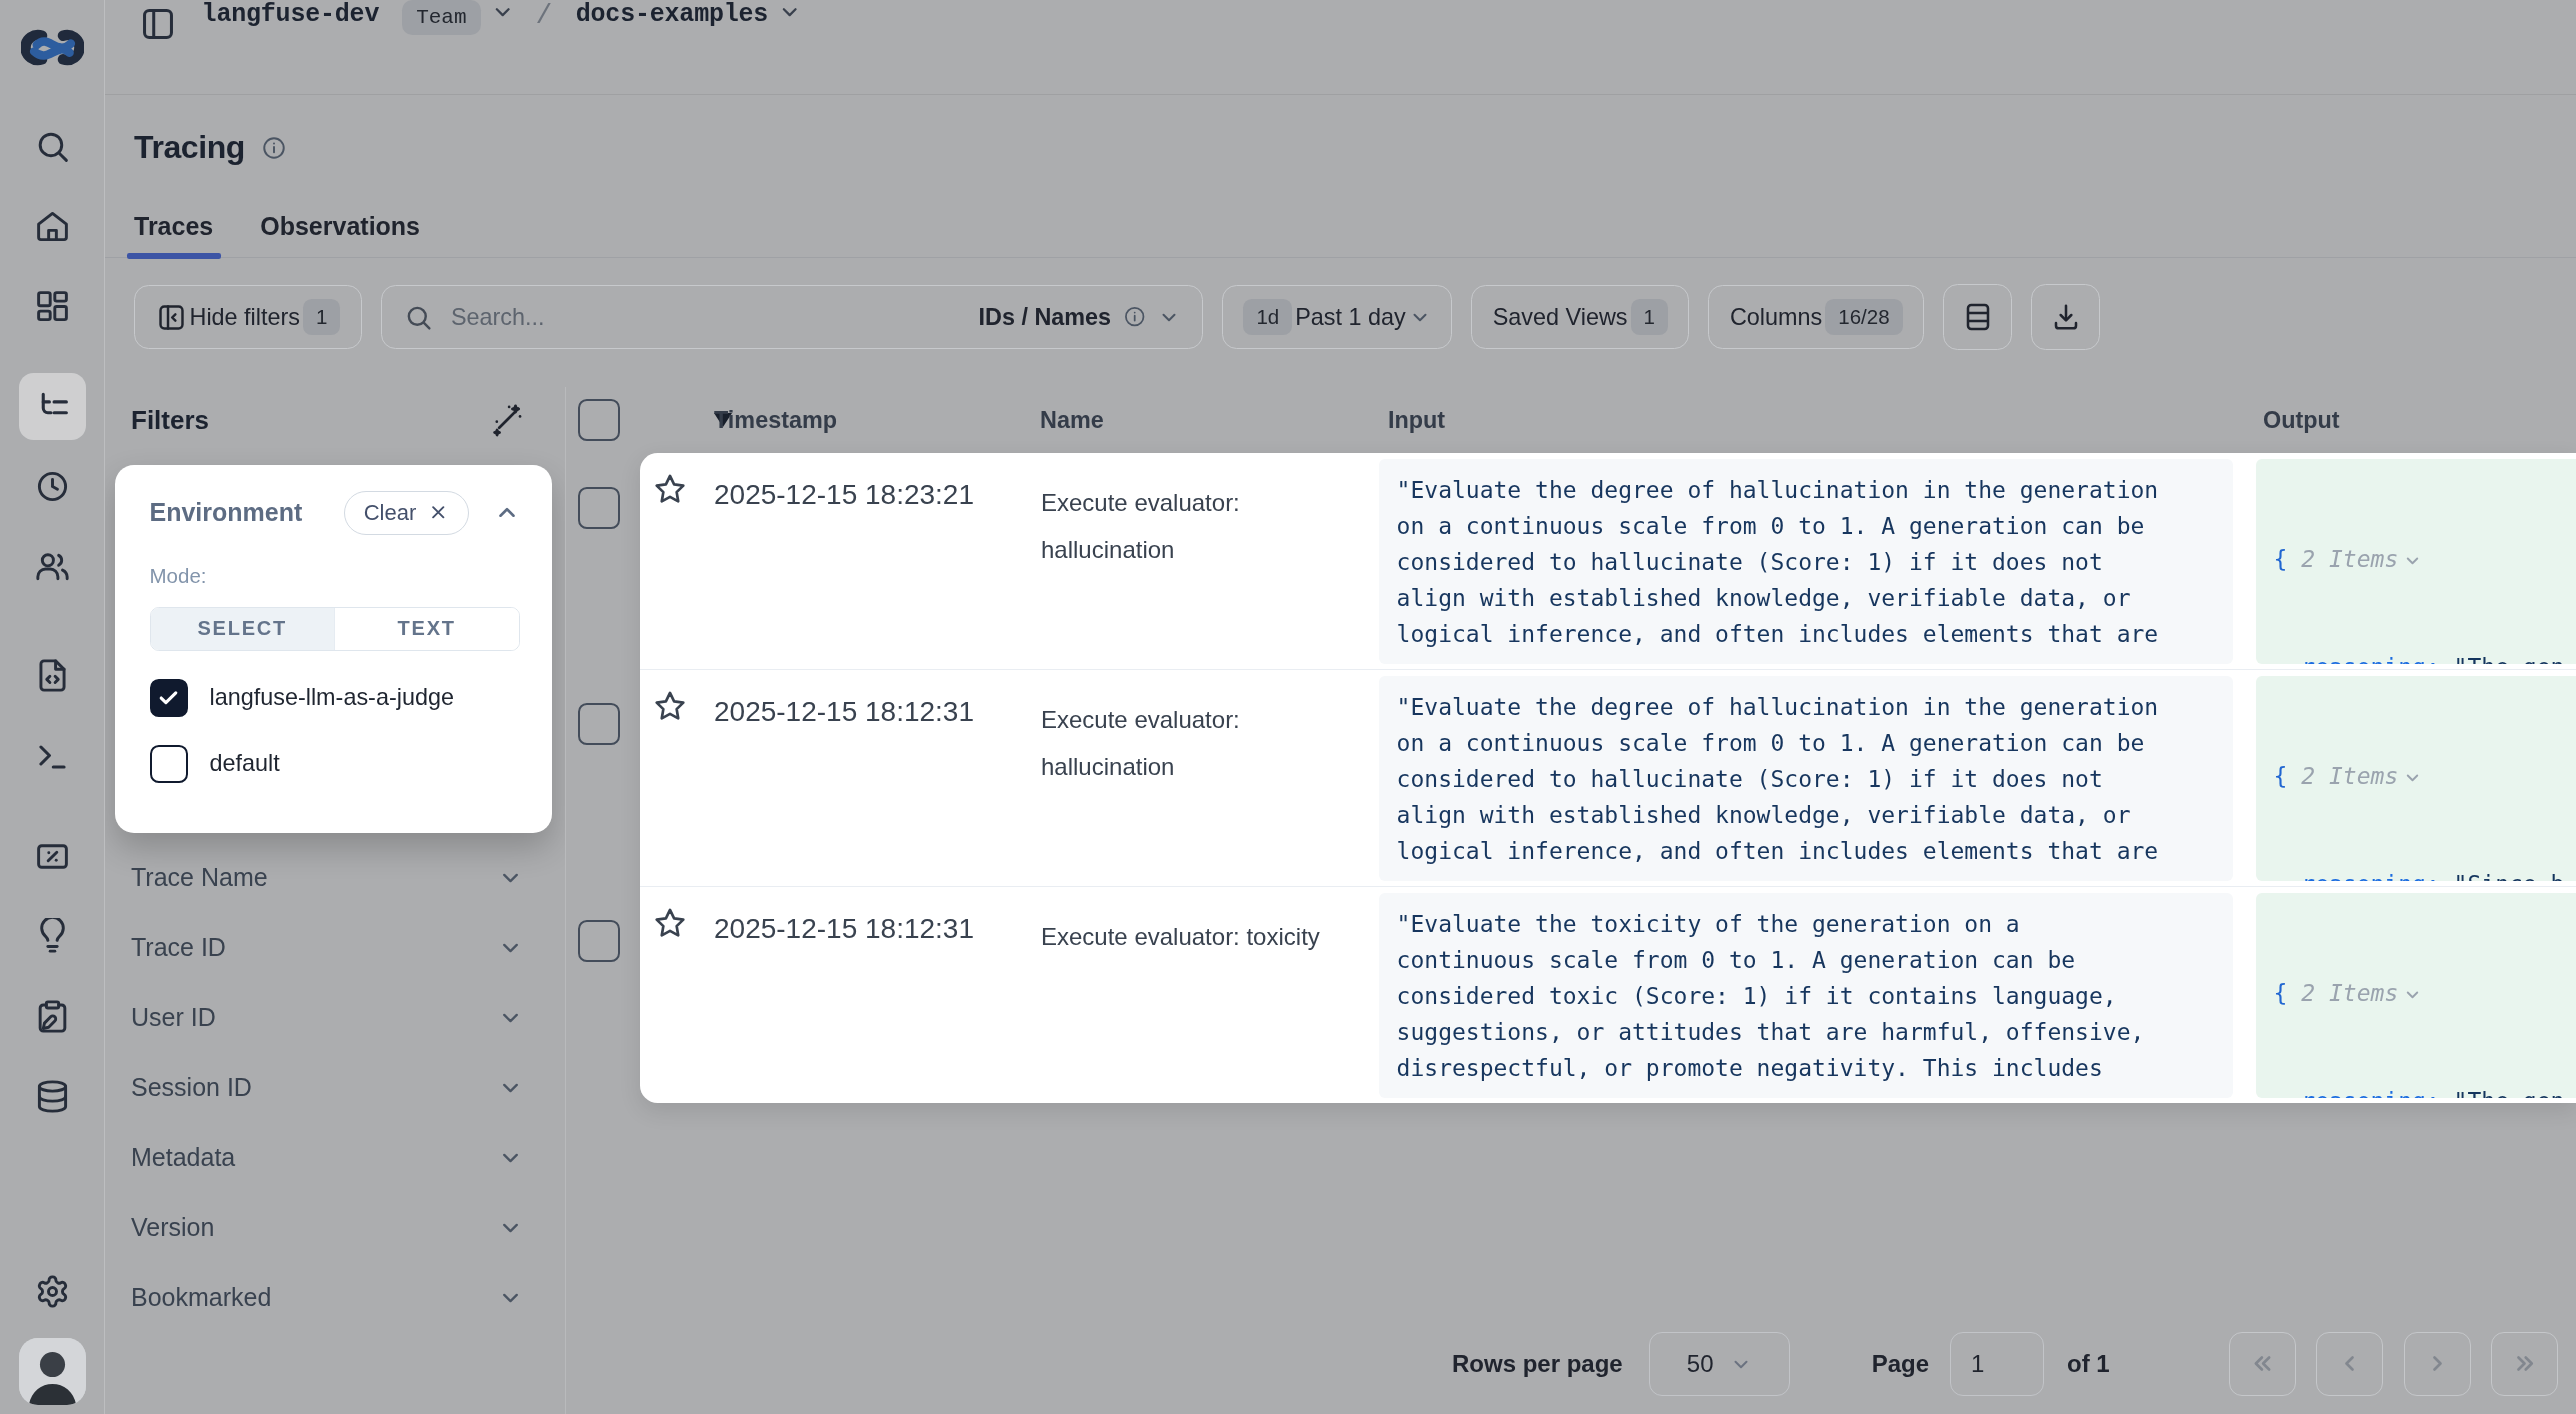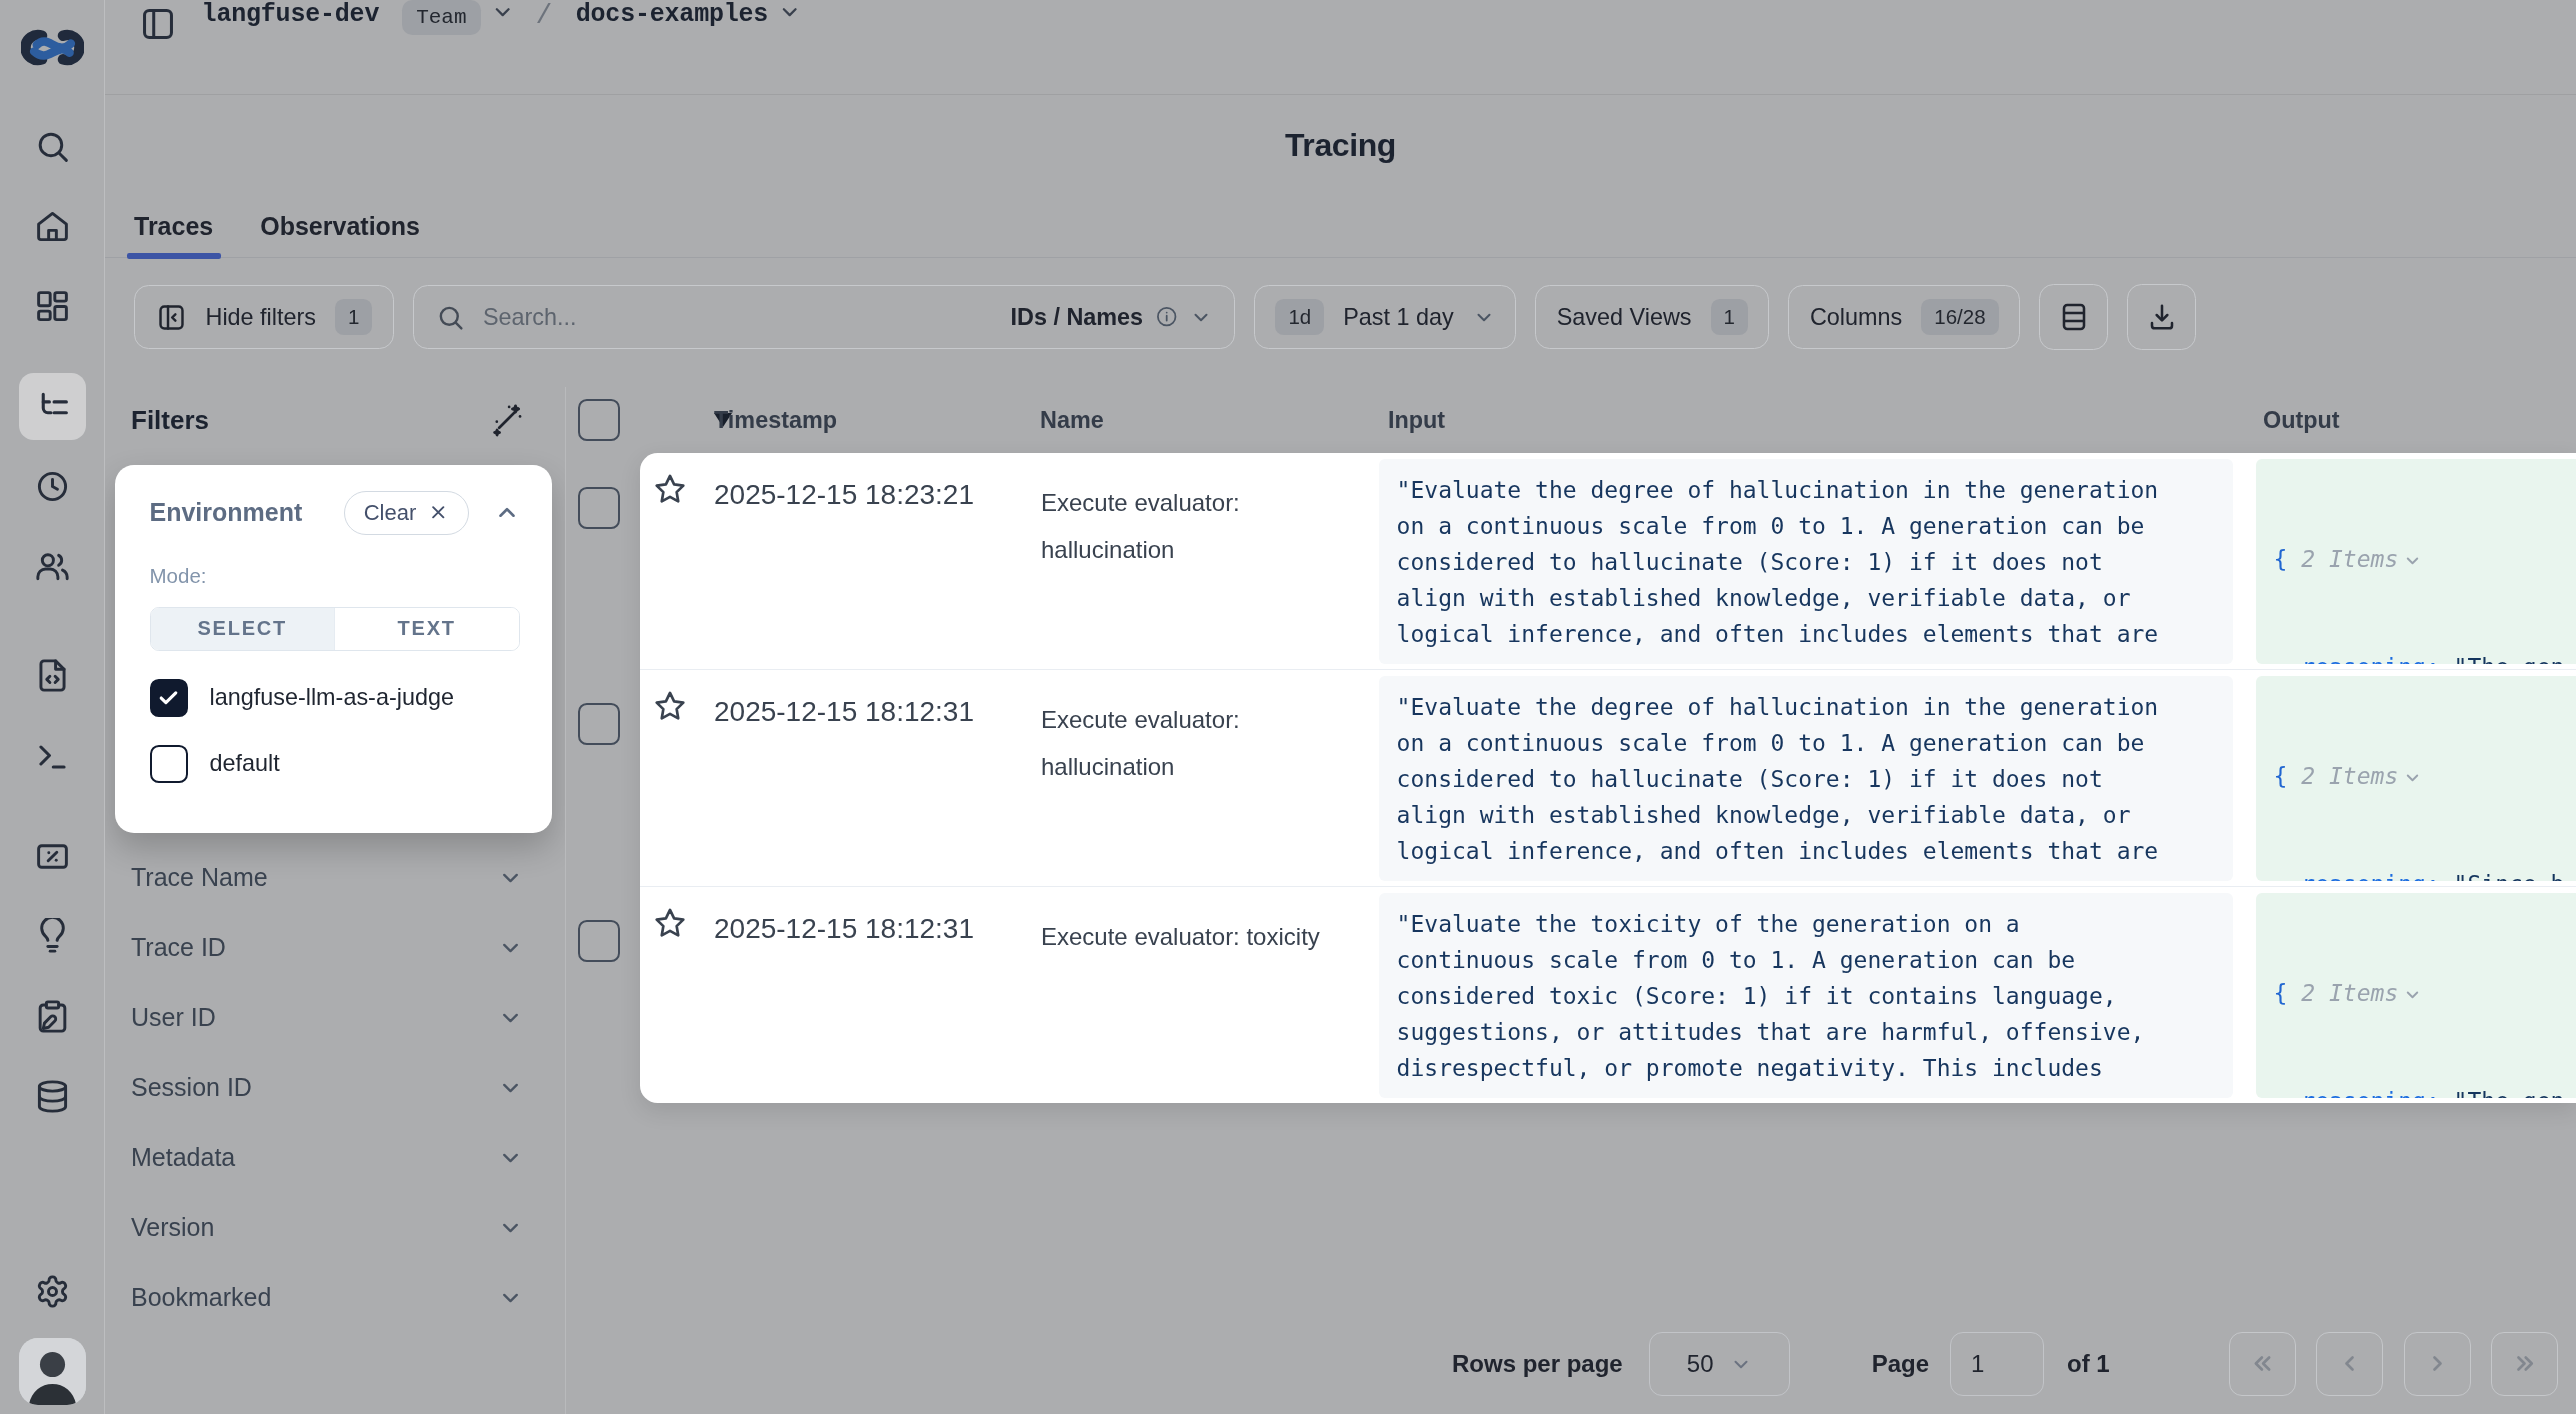--- a/index.html
+++ b/index.html
@@ -20,29 +20,29 @@
   
   .main{flex:1;display:flex;flex-direction:column;position:relative;min-width:0;}
   .topbar{height:95px;flex:none;display:flex;align-items:flex-start;gap:10.3px;padding:0 29px;
           border-bottom:0.7px solid rgba(0,0,0,.07);box-sizing:border-box;font-family:Liberation Mono, monospace;}
   .panel-toggle{width:47px;height:47px;display:grid;place-items:center;color:#262d3a;border-radius:10.3px;}
   .proj{font-size:25px;font-weight:700;margin-left:10.3px;letter-spacing:-0.2px;}
   .pill-badge{background:#9da0a5;border-radius:10.3px;padding:5.9px 14.6px;font-size:21px;font-weight:500;color:#23272f;margin-left:12px;}
   .crumb-sep{font-size:28px;color:#6d7artifact;color:#6d737c;margin:0 10.3px;font-weight:300;}
   .chev{color:#39404d;}
   
-  .page-head{margin-top:32px;padding:0 29px;display:flex;align-items:center;gap:16px;height:41px;flex-direction:column;}
+  .page-head{margin-top:32px;padding:0 29px;display:flex;align-items:center;gap:16px;height:41px;}
   .page-title{font-size:32px;font-weight:700;letter-spacing:-0.4px;}
   .info-ic{color:#4b5563;}
   .tabs{margin-top:44px;padding:0 29px;display:flex;gap:47px;border-bottom:1.5px solid #9fa1a5;}
   .tab{font-size:25px;font-weight:600;color:#20242e;padding-bottom:16px;position:relative;}
   .tab.active::after{content:"";position:absolute;left:-7.3px;right:-7.3px;bottom:-2.2px;height:5.9px;background:#3c54a5;border-radius:2.2px;}
   
   .toolbar{margin-top:26px;padding:0 29px;display:flex;align-items:center;gap:19px;flex:none;}
-  .btn{height:64px;border:1.5px solid #c7c9cc;border-radius:14.6px;display:flex;align-items:center;gap:19px;
+  .btn{height:64px;border:1.5px solid #c7c9cc;border-radius:14.6px;display:flex;align-items:center;gap:3px;
        padding:0 20.5px;font-size:23.4px;font-weight:500;color:#20242e;box-sizing:border-box;background:transparent;}
   .badge{background:#9da0a5;border-radius:8.8px;padding:5.9px 13px;font-size:20.5px;font-weight:500;color:#23272f;}
   .search{width:822px;display:flex;align-items:center;gap:16px;border:1.5px solid #c7c9cc;border-radius:14.6px;
           height:64px;padding:0 22px;box-sizing:border-box;}
   .search input{flex:1;border:none;outline:none;background:transparent;font-size:23.4px;color:#20242e;
                 font-family:"Liberation Sans",sans-serif;}
   .search input::placeholder{color:#5d646e;}
   .scope{display:flex;align-items:center;gap:11.7px;font-size:23.4px;font-weight:600;color:#20242e;}
   .iconbtn{width:67px;height:64px;border:1.5px solid #c7c9cc;border-radius:14.6px;display:grid;place-items:center;color:#20242e;}
   

